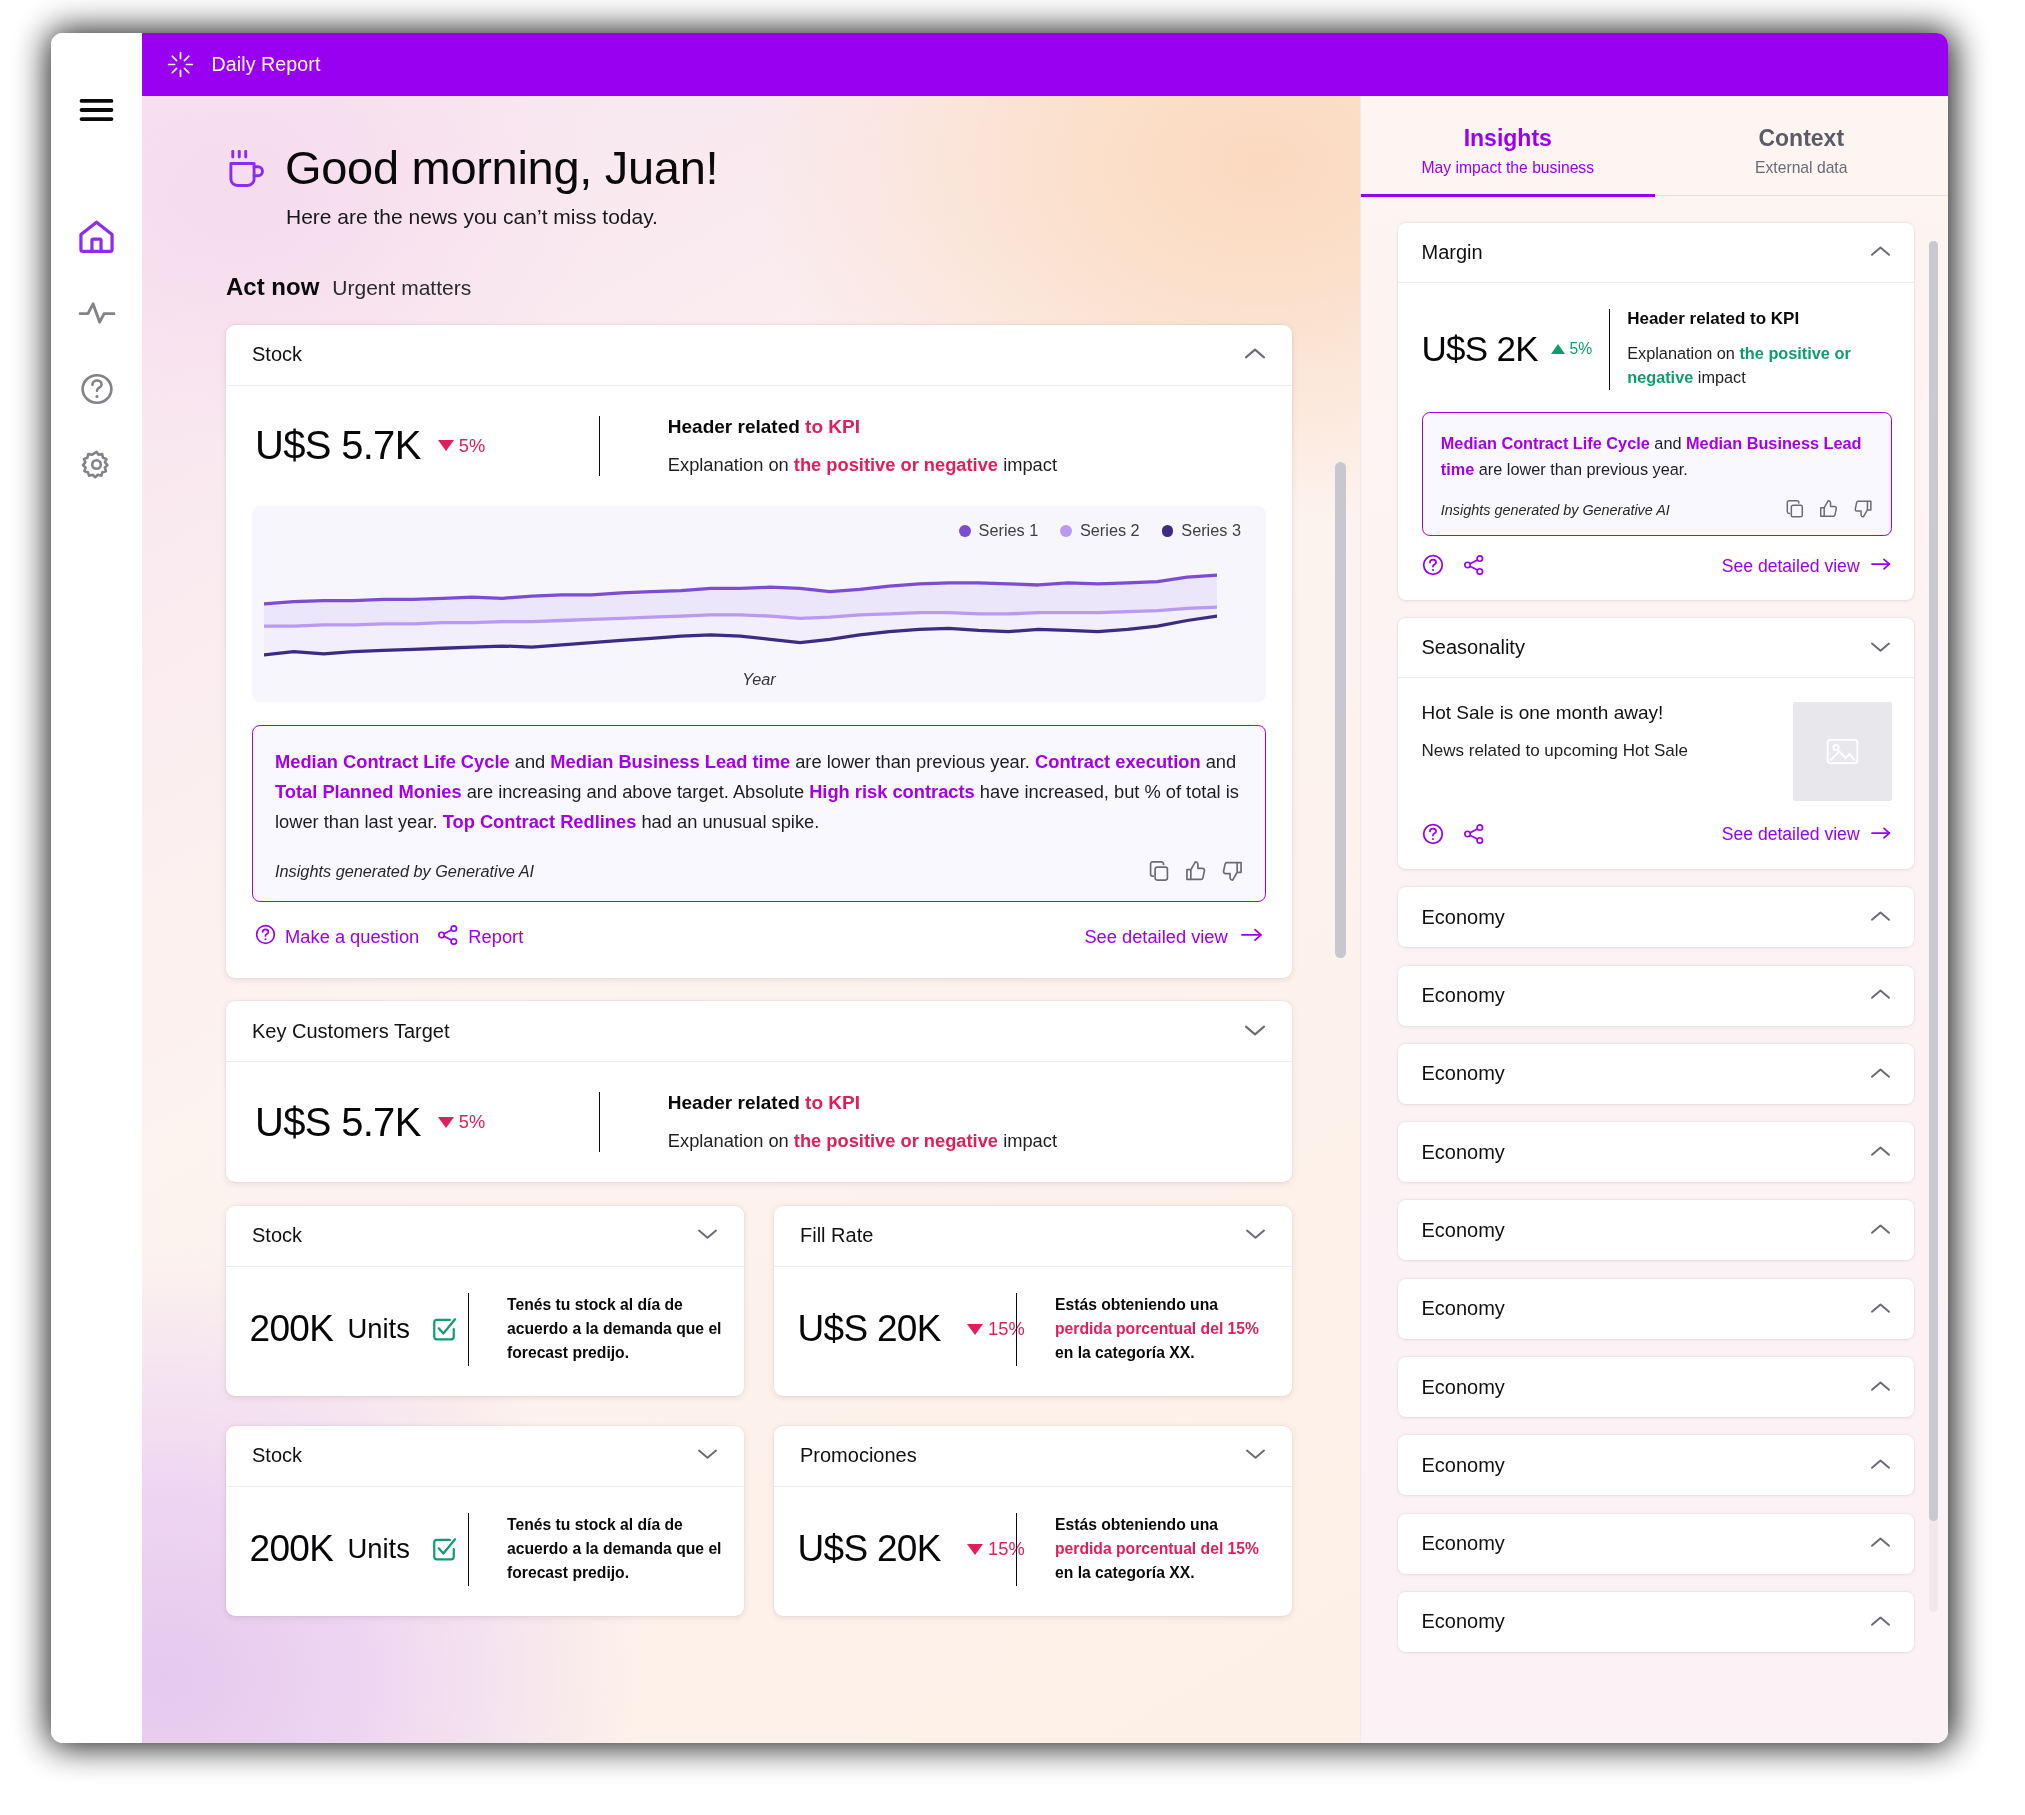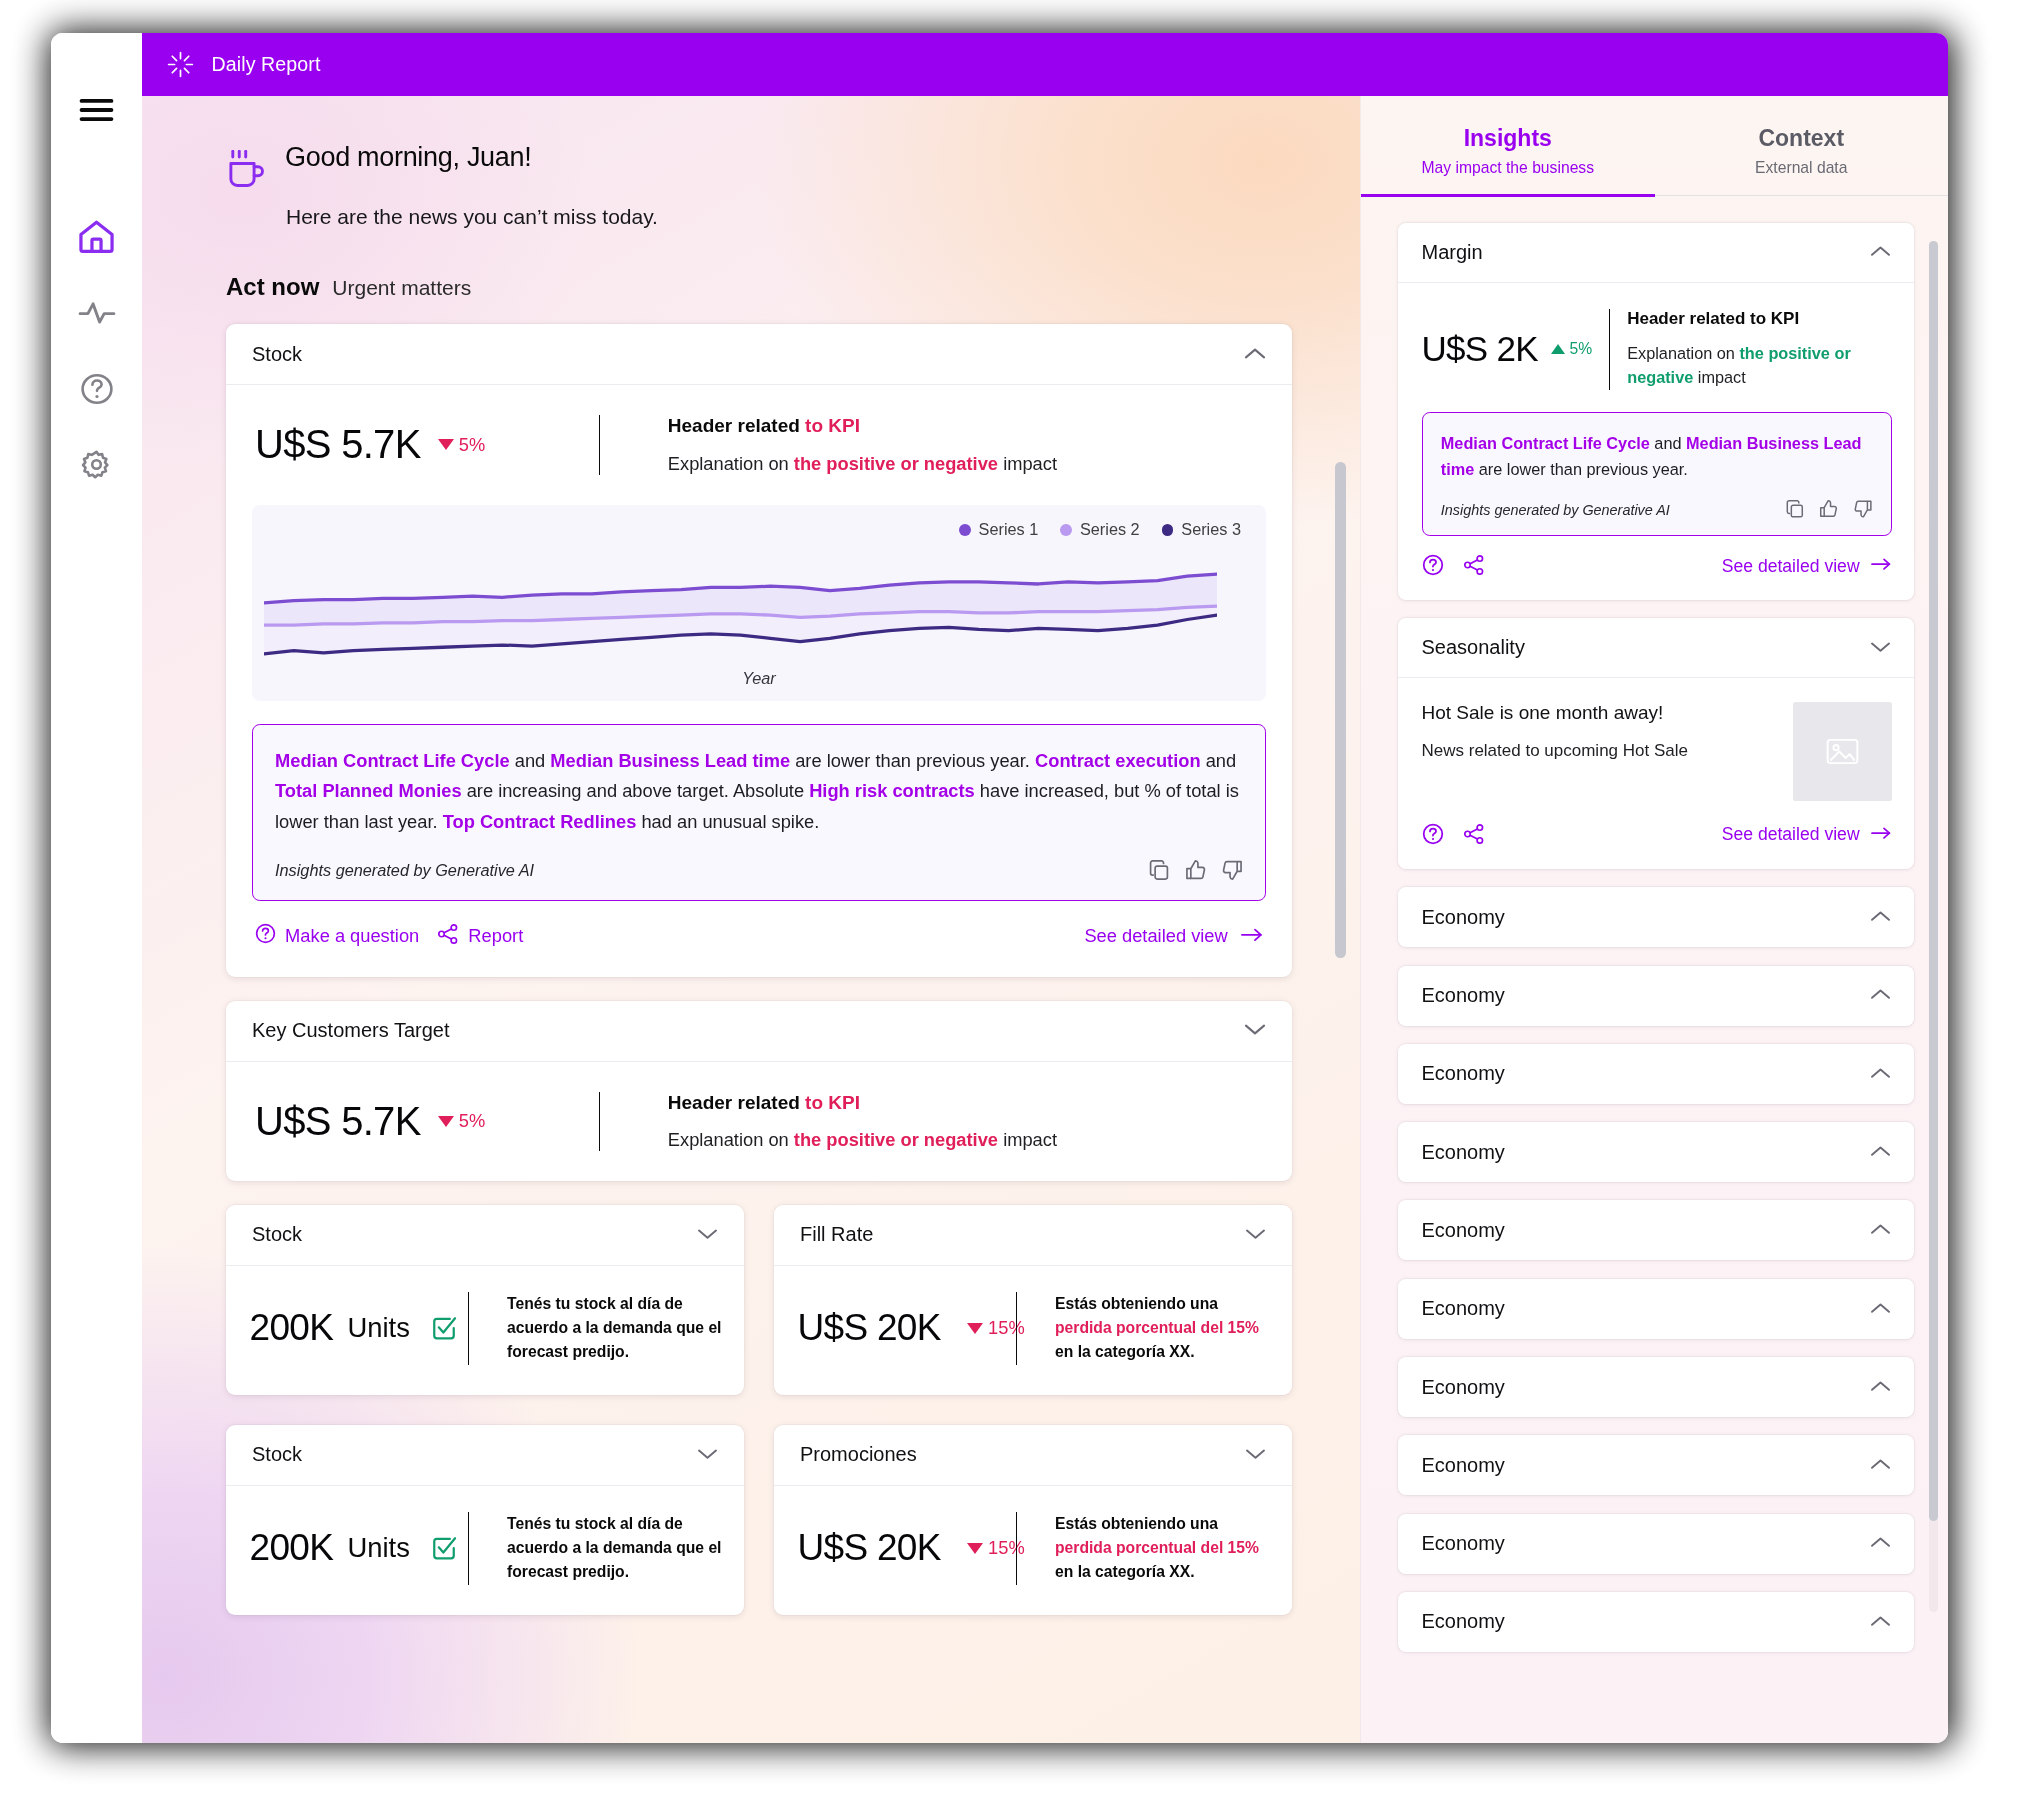--- a/index.html
+++ b/index.html
@@ -105,21 +105,21 @@
     overflow: hidden;
   }
 
   .greeting-row {
     display: flex;
     align-items: flex-start;
     gap: 17px;
   }
   .cup-icon { margin-top: 6.5px; flex: 0 0 auto; }
   .greet-title {
-    font-size: 27px;
+    font-size: 47px;
     font-weight: 400;
     color: #0a0a0a;
     line-height: 1.05;
     letter-spacing: -0.3px;
   }
   .greet-sub {
     font-size: 21px;
     color: #18181b;
     margin-top: 13px;
     margin-left: 60px;

